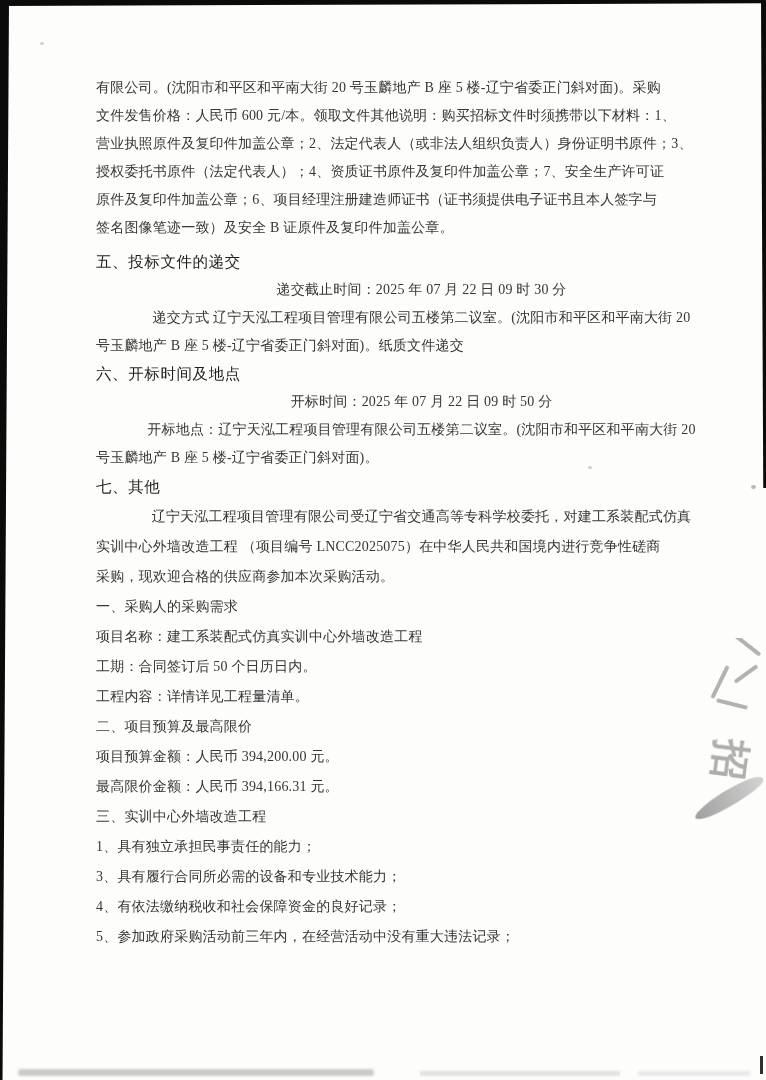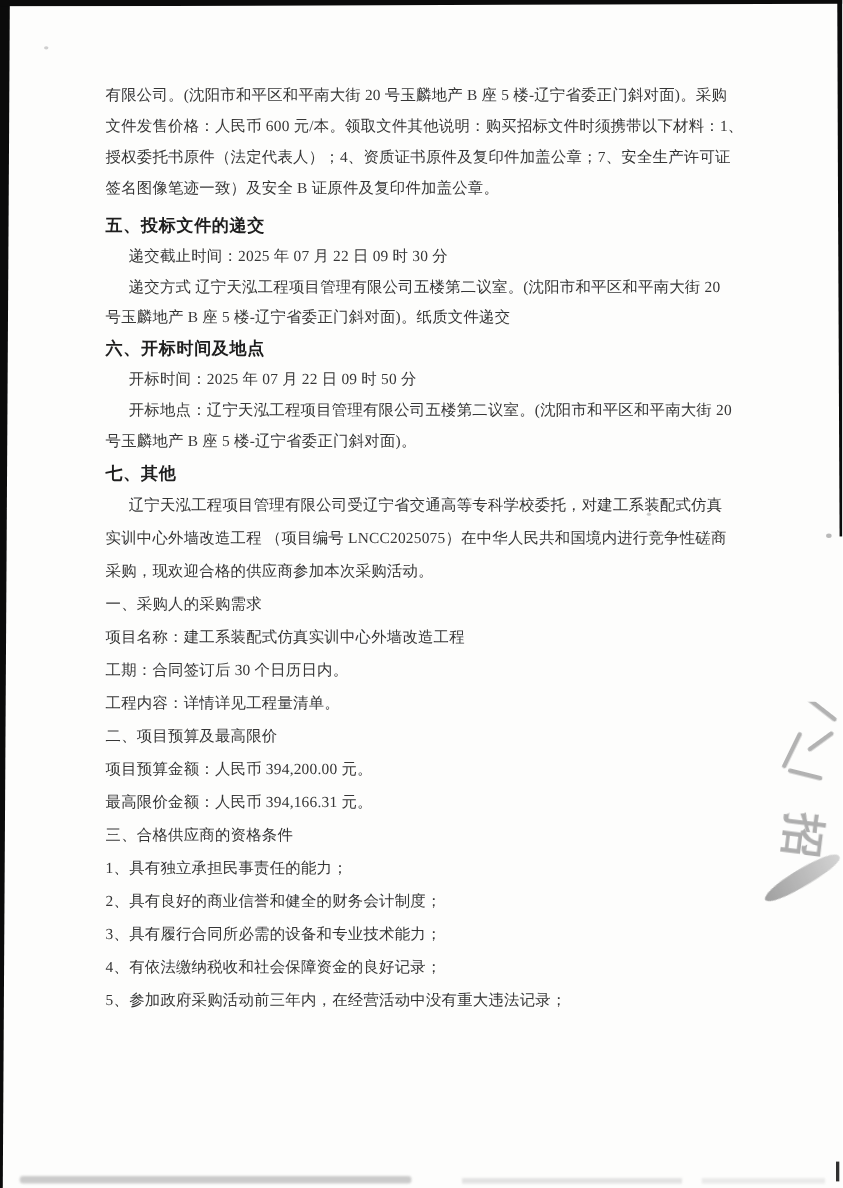--- a/index.html
+++ b/index.html
@@ -37,22 +37,22 @@
   .stk4{left:22px;top:64px;width:32px;height:4px;transform:rotate(14deg);}
   .swoosh{position:absolute;left:-4px;top:152px;width:78px;height:16px;
     background:linear-gradient(100deg,#8f8f8f,#cdcdcd);transform:rotate(-32deg);
     border-radius:50% 60% 40% 60%;opacity:.85;filter:blur(.6px);}
 
   
   .doc{position:absolute;left:96px;top:74px;width:630px;color:#363636;
     font-size:14px;letter-spacing:.2px;}
   .ln{height:28px;line-height:28px;white-space:nowrap;}
   .lnB{height:30px;line-height:30px;white-space:nowrap;}
-  .head{font-weight:bold;font-size:15.5px;color:#1e1e1e;letter-spacing:.6px;}
-  .ind{padding-left:21px;}
+  .head{font-weight:normal;font-size:15.5px;color:#1e1e1e;letter-spacing:.6px;}
+  .ind{padding-left:21px;text-align:center;}
   .mt6{margin-top:6px;}
 </style>
 </head>
 <body>
 
 <div class="page">
 
   <div class="edge-left"></div>
   <div class="edge-top"></div>
   <div class="edge-right"></div>
@@ -69,42 +69,43 @@
     <div class="stk stk2"></div>
     <div class="stk stk3"></div>
     <div class="stk stk4"></div>
     <div class="stamp-char">招</div>
     <div class="swoosh"></div>
   </div>
 
   <div class="doc">
     <div class="ln">有限公司。(沈阳市和平区和平南大街 20 号玉麟地产 B 座 5 楼-辽宁省委正门斜对面)。采购</div>
     <div class="ln">文件发售价格：人民币 600 元/本。领取文件其他说明：购买招标文件时须携带以下材料：1、</div>
+    <div class="ln">营业执照原件及复印件加盖公章；2、法定代表人（或非法人组织负责人）身份证明书原件；3、</div>
     <div class="ln">授权委托书原件（法定代表人）；4、资质证书原件及复印件加盖公章；7、安全生产许可证</div>
+    <div class="ln">原件及复印件加盖公章；6、项目经理注册建造师证书（证书须提供电子证书且本人签字与</div>
     <div class="ln">签名图像笔迹一致）及安全 B 证原件及复印件加盖公章。</div>
     <div class="ln head mt6">五、投标文件的递交</div>
     <div class="ln ind">递交截止时间：2025 年 07 月 22 日  09 时 30 分</div>
     <div class="ln ind">递交方式 辽宁天泓工程项目管理有限公司五楼第二议室。(沈阳市和平区和平南大街 20</div>
     <div class="ln">号玉麟地产 B 座 5 楼-辽宁省委正门斜对面)。纸质文件递交</div>
     <div class="ln head">六、开标时间及地点</div>
     <div class="ln ind">开标时间：2025 年 07 月 22 日  09 时 50 分</div>
     <div class="ln ind">开标地点：辽宁天泓工程项目管理有限公司五楼第二议室。(沈阳市和平区和平南大街 20</div>
     <div class="ln">号玉麟地产 B 座 5 楼-辽宁省委正门斜对面)。</div>
     <div class="lnB head">七、其他</div>
     <div class="lnB ind">辽宁天泓工程项目管理有限公司受辽宁省交通高等专科学校委托，对建工系装配式仿真</div>
     <div class="lnB">实训中心外墙改造工程 （项目编号 LNCC2025075）在中华人民共和国境内进行竞争性磋商</div>
     <div class="lnB">采购，现欢迎合格的供应商参加本次采购活动。</div>
     <div class="lnB">一、采购人的采购需求</div>
     <div class="lnB">项目名称：建工系装配式仿真实训中心外墙改造工程</div>
-    <div class="lnB">工期：合同签订后 30 个日历日内。</div>
+    <div class="lnB">工期：合同签订后 50 个日历日内。</div>
     <div class="lnB">工程内容：详情详见工程量清单。</div>
     <div class="lnB">二、项目预算及最高限价</div>
     <div class="lnB">项目预算金额：人民币 394,200.00 元。</div>
     <div class="lnB">最高限价金额：人民币 394,166.31 元。</div>
-    <div class="lnB">三、合格供应商的资格条件</div>
+    <div class="lnB">三、实训中心外墙改造工程</div>
     <div class="lnB">1、具有独立承担民事责任的能力；</div>
-    <div class="lnB">2、具有良好的商业信誉和健全的财务会计制度；</div>
     <div class="lnB">3、具有履行合同所必需的设备和专业技术能力；</div>
     <div class="lnB">4、有依法缴纳税收和社会保障资金的良好记录；</div>
     <div class="lnB">5、参加政府采购活动前三年内，在经营活动中没有重大违法记录；</div>
   </div>
 
 </div>
 
 </body></html>

